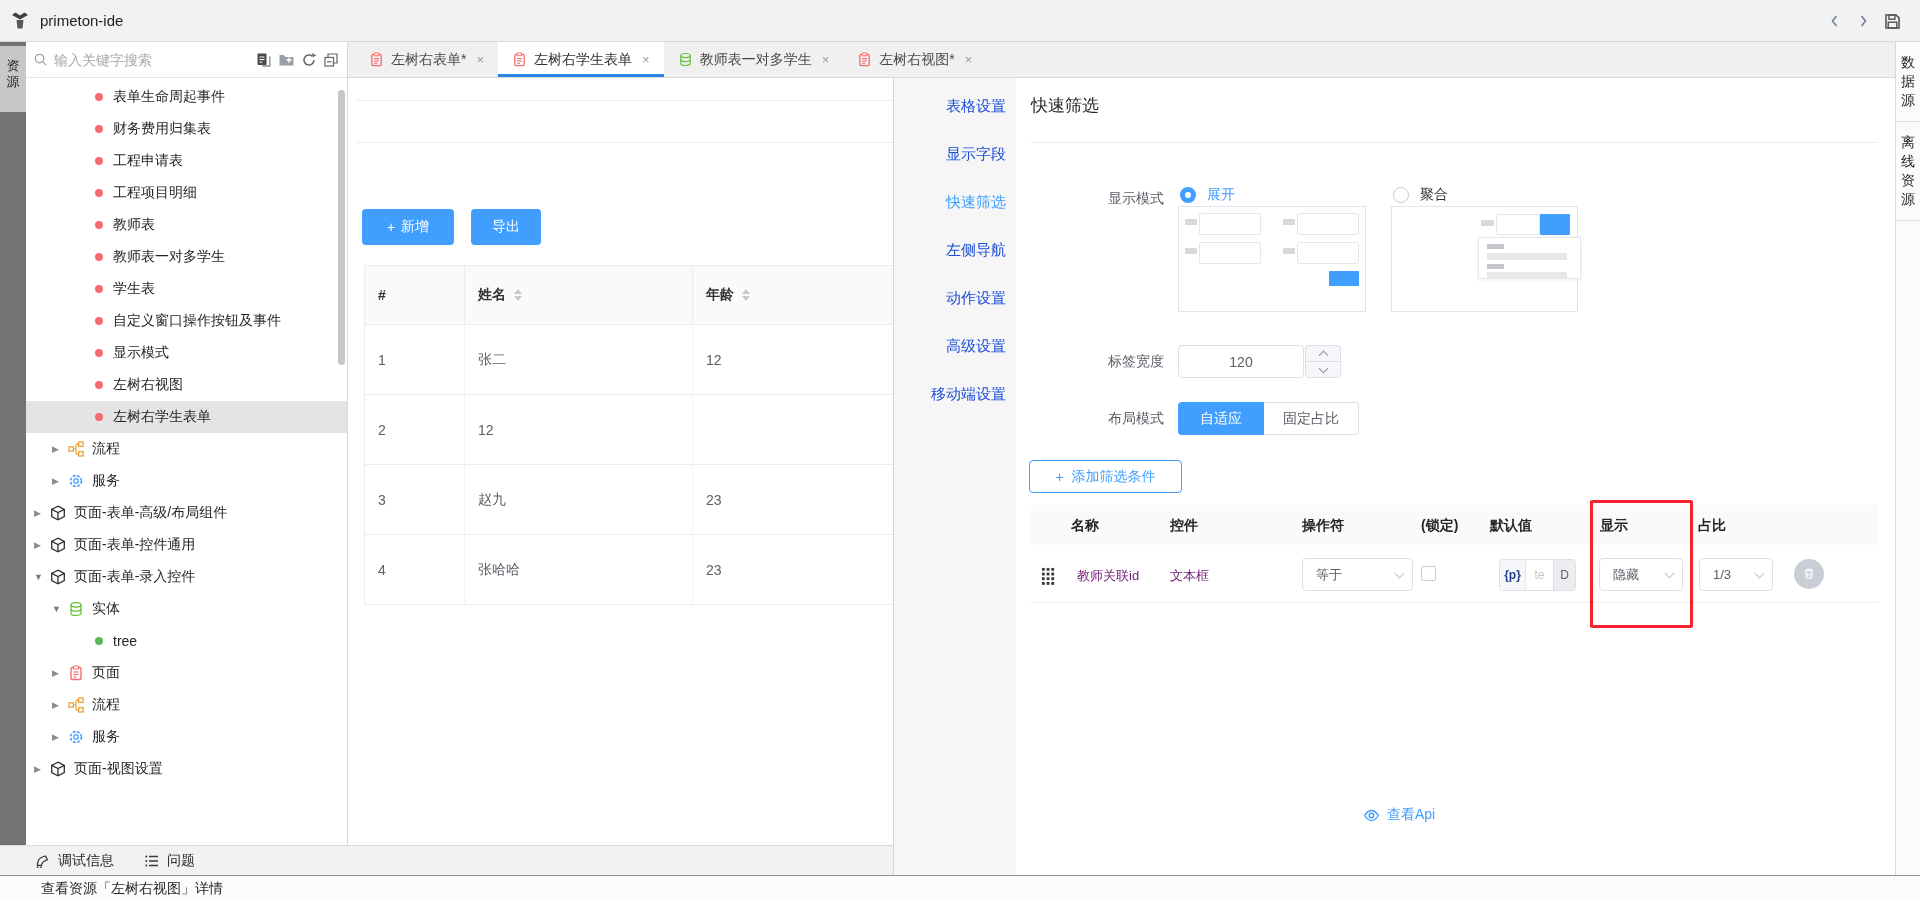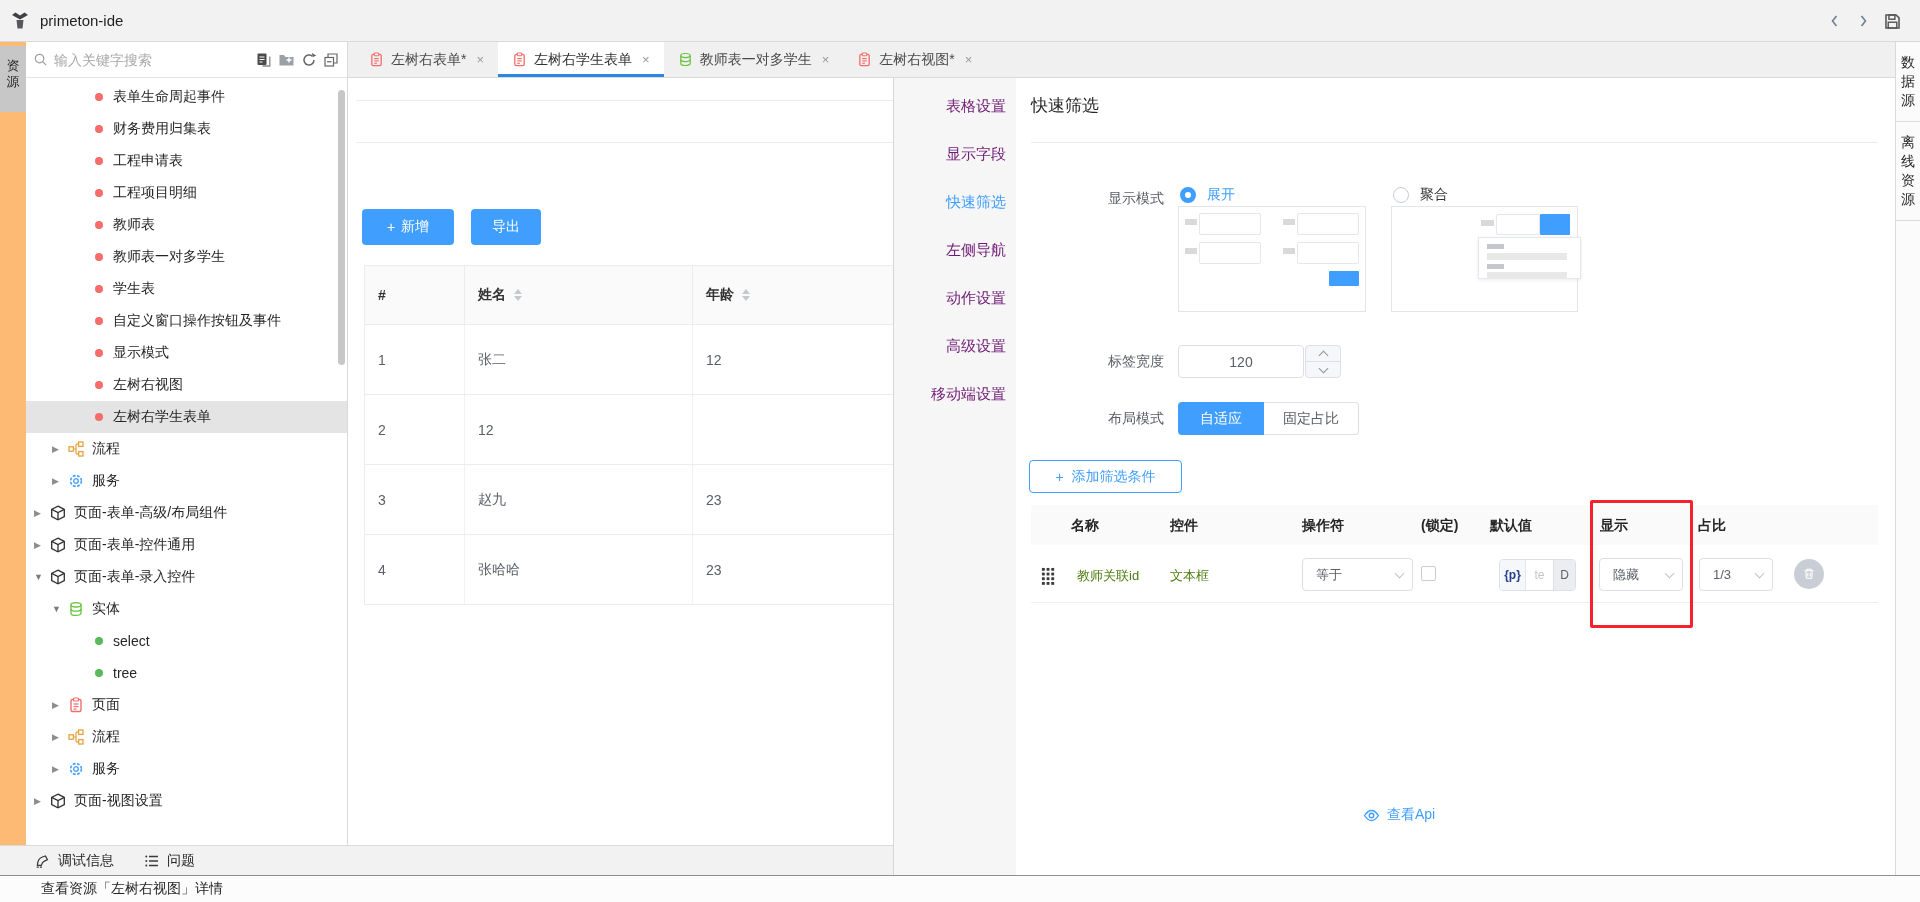--- a/index.html
+++ b/index.html
@@ -8,21 +8,21 @@
   .abs{position:absolute}
   svg.ic{display:block}
 
   
   #titlebar{left:0;top:0;width:1920px;height:42px;background:#f2f2f2;border-bottom:1px solid #d9d9d9;display:flex;align-items:center}
   #titlebar .logo{margin:0 10px 0 10px}
   #titlebar .appname{font-size:15px;color:#1f1f1f}
   #titlebar .tb-right{position:absolute;right:18px;top:0;height:42px;display:flex;align-items:center;gap:12px}
 
   
-  #leftrail{left:0;top:42px;width:34px;height:803px;background:#fdba74;border-right:1px solid #d9d9d9}
+  #leftrail{left:0;top:42px;width:34px;height:803px;background:#737373;border-right:1px solid #d9d9d9}
   #leftrail .railtab{position:absolute;left:0;top:4px;width:26px;height:66px;background:#c7c7c7;display:flex;align-items:flex-start;justify-content:center;padding-top:12px}
   #leftrail .railtxt{font-size:13px;line-height:16px;width:14px;text-align:center;overflow-wrap:anywhere;color:#1f1f1f}
 
   
   #explorer{left:26px;top:42px;width:322px;height:803px;background:#fff;border-right:1px solid #d9d9d9}
   #searchrow{height:36px;border-bottom:1px solid #e3e3e3;display:flex;align-items:center;padding:0 8px 0 7px}
   #searchrow input{flex:1;border:none;outline:none;background:transparent;font-size:14px;color:#333;margin-left:6px;font-family:inherit}
   #searchrow input::placeholder{color:#a8a8a8}
   #searchrow .sicons{display:flex;align-items:center;gap:6px}
   #tree{padding-top:3px}
@@ -52,21 +52,21 @@
   .mth .hc{display:flex;align-items:center;padding-left:13px;font-weight:bold;color:#333;border-right:1px solid #ececec}
   .mtr{display:grid;grid-template-columns:100px 228px 252px;height:70px;border:1px solid #ececec;border-top:none;background:#fff}
   .mtr .tc{display:flex;align-items:center;padding-left:13px;color:#5a5e66;border-right:1px solid #f2f2f2}
   .sort{display:inline-flex;flex-direction:column;margin-left:8px}
   .sc-up{width:0;height:0;border-left:4px solid transparent;border-right:4px solid transparent;border-bottom:5px solid #c5c8ce}
   .sc-dn{width:0;height:0;border-left:4px solid transparent;border-right:4px solid transparent;border-top:5px solid #c5c8ce;margin-top:2px}
 
   
   #drawer{left:893px;top:78px;width:1002px;height:797px;background:#fff;border-left:1px solid #d6d6d6}
   #dmenu{position:absolute;left:0;top:0;bottom:0;width:122px;background:#f6f6f6;padding-top:4px}
-  .mitem{height:48px;display:flex;align-items:center;justify-content:flex-end;padding-right:10px;font-size:15px;color:#701a75}
+  .mitem{height:48px;display:flex;align-items:center;justify-content:flex-end;padding-right:10px;font-size:15px;color:#1d4ed8}
   .mitem.active{color:#409eff}
   #dcontent{position:absolute;left:122px;top:0;right:0;bottom:0}
   #dtitle{position:absolute;left:15px;top:16px;font-size:17px;color:#262626}
   #ddivider{position:absolute;left:15px;right:17px;top:64px;border-top:1px solid #ebebeb}
   .flabel{position:absolute;left:0;width:148px;text-align:right;font-size:14px;color:#5a5e66}
   .radio{width:16px;height:16px;border-radius:50%;flex:none}
   .radio.on{border:5px solid #409eff;background:#fff}
   .radio.off{border:1px solid #c8ccd4;background:#fff}
   .radrow{position:absolute;top:108px;display:flex;align-items:center;gap:11px;font-size:14px}
   .pcard{position:absolute;top:128px;height:106px;border:1px solid #e2e5ea;background:#fff}
@@ -84,21 +84,21 @@
   .car-dn{width:7px;height:7px;border-top:1.5px solid #909399;border-right:1.5px solid #909399;transform:rotate(135deg);margin-bottom:3px}
   #layout-toggle{position:absolute;left:162px;top:324px;display:flex;height:33px;font-size:14px}
   #layout-toggle .opt{display:flex;align-items:center;justify-content:center}
   #layout-toggle .on{width:86px;background:#409eff;color:#fff;border-radius:4px 0 0 4px}
   #layout-toggle .off{width:95px;background:#fff;color:#5a5e66;border:1px solid #dcdfe6;border-left:none;border-radius:0 4px 4px 0}
   #addfilter{position:absolute;left:13px;top:382px;width:153px;height:33px;border:1px solid #409eff;border-radius:4px;background:#fff;color:#409eff;font-size:14px;display:flex;align-items:center;justify-content:center;gap:8px;font-family:inherit}
   #ftable{position:absolute;left:15px;top:427px;width:847px}
   #fthead{position:relative;height:40px;background:#fafafa}
   #fthead .fh{position:absolute;top:0;line-height:40px;font-weight:bold;font-size:14px;color:#262626}
   #ftrow{position:relative;height:58px;border-bottom:1px solid #ebeef5;background:#fff}
-  .fcell{position:absolute;font-size:13px;color:#4d7c0f}
+  .fcell{position:absolute;font-size:13px;color:#701a75}
   .dots{position:absolute;left:10px;top:22px;width:14px;height:18px;background-image:radial-gradient(circle,#3a3a3a 1.6px,transparent 1.9px);background-size:4.7px 4.7px}
   .sel{position:absolute;top:13px;height:33px;border:1px solid #dcdfe6;border-radius:4px;background:#fff;display:flex;align-items:center;justify-content:space-between;font-size:13px;color:#5a5e66;padding:0 9px 0 13px}
   .cardn{width:7px;height:7px;border-top:1.5px solid #c0c4cc;border-right:1.5px solid #c0c4cc;transform:rotate(135deg);margin-bottom:3px;flex:none}
   #fcheck{position:absolute;left:390px;top:21px;width:15px;height:15px;border:1px solid #c8ccd4;border-radius:2px;background:#fff}
   #defgroup{position:absolute;left:468px;top:14px;width:77px;height:32px;border:1px solid #dcdfe6;border-radius:4px;display:flex;overflow:hidden;background:#fff}
   #defgroup .seg{display:flex;align-items:center;justify-content:center;font-size:12px}
   #defgroup .s1{width:26px;background:#f5f7fa;color:#27408b;font-weight:bold;border-right:1px solid #e4e7ed}
   #defgroup .s2{flex:1;color:#c0c4cc;overflow:hidden}
   #defgroup .s3{width:22px;background:#ebedf0;color:#5a5e66;border-left:1px solid #dcdfe6}
   #trashbtn{position:absolute;left:763px;top:14px;width:30px;height:30px;border-radius:50%;background:#c9ced6;display:flex;align-items:center;justify-content:center;border:none}
@@ -318,24 +318,20 @@
         <span class="arr down">▼</span>
         <span class="ti c-green">
           <svg class="ic" width="16" height="16">
             <use href="#i-db"></use>
           </svg>
         </span>
         <span>实体</span>
       </div>
     <div class="trow l3">
         <span class="dot green"></span>
-        <span>select</span>
-      </div>
-    <div class="trow l3">
-        <span class="dot green"></span>
         <span>tree</span>
       </div>
     <div class="trow l2">
         <span class="arr">▶</span>
         <span class="ti c-red">
           <svg class="ic" width="16" height="16">
             <use href="#i-doc"></use>
           </svg>
         </span>
         <span>页面</span>

